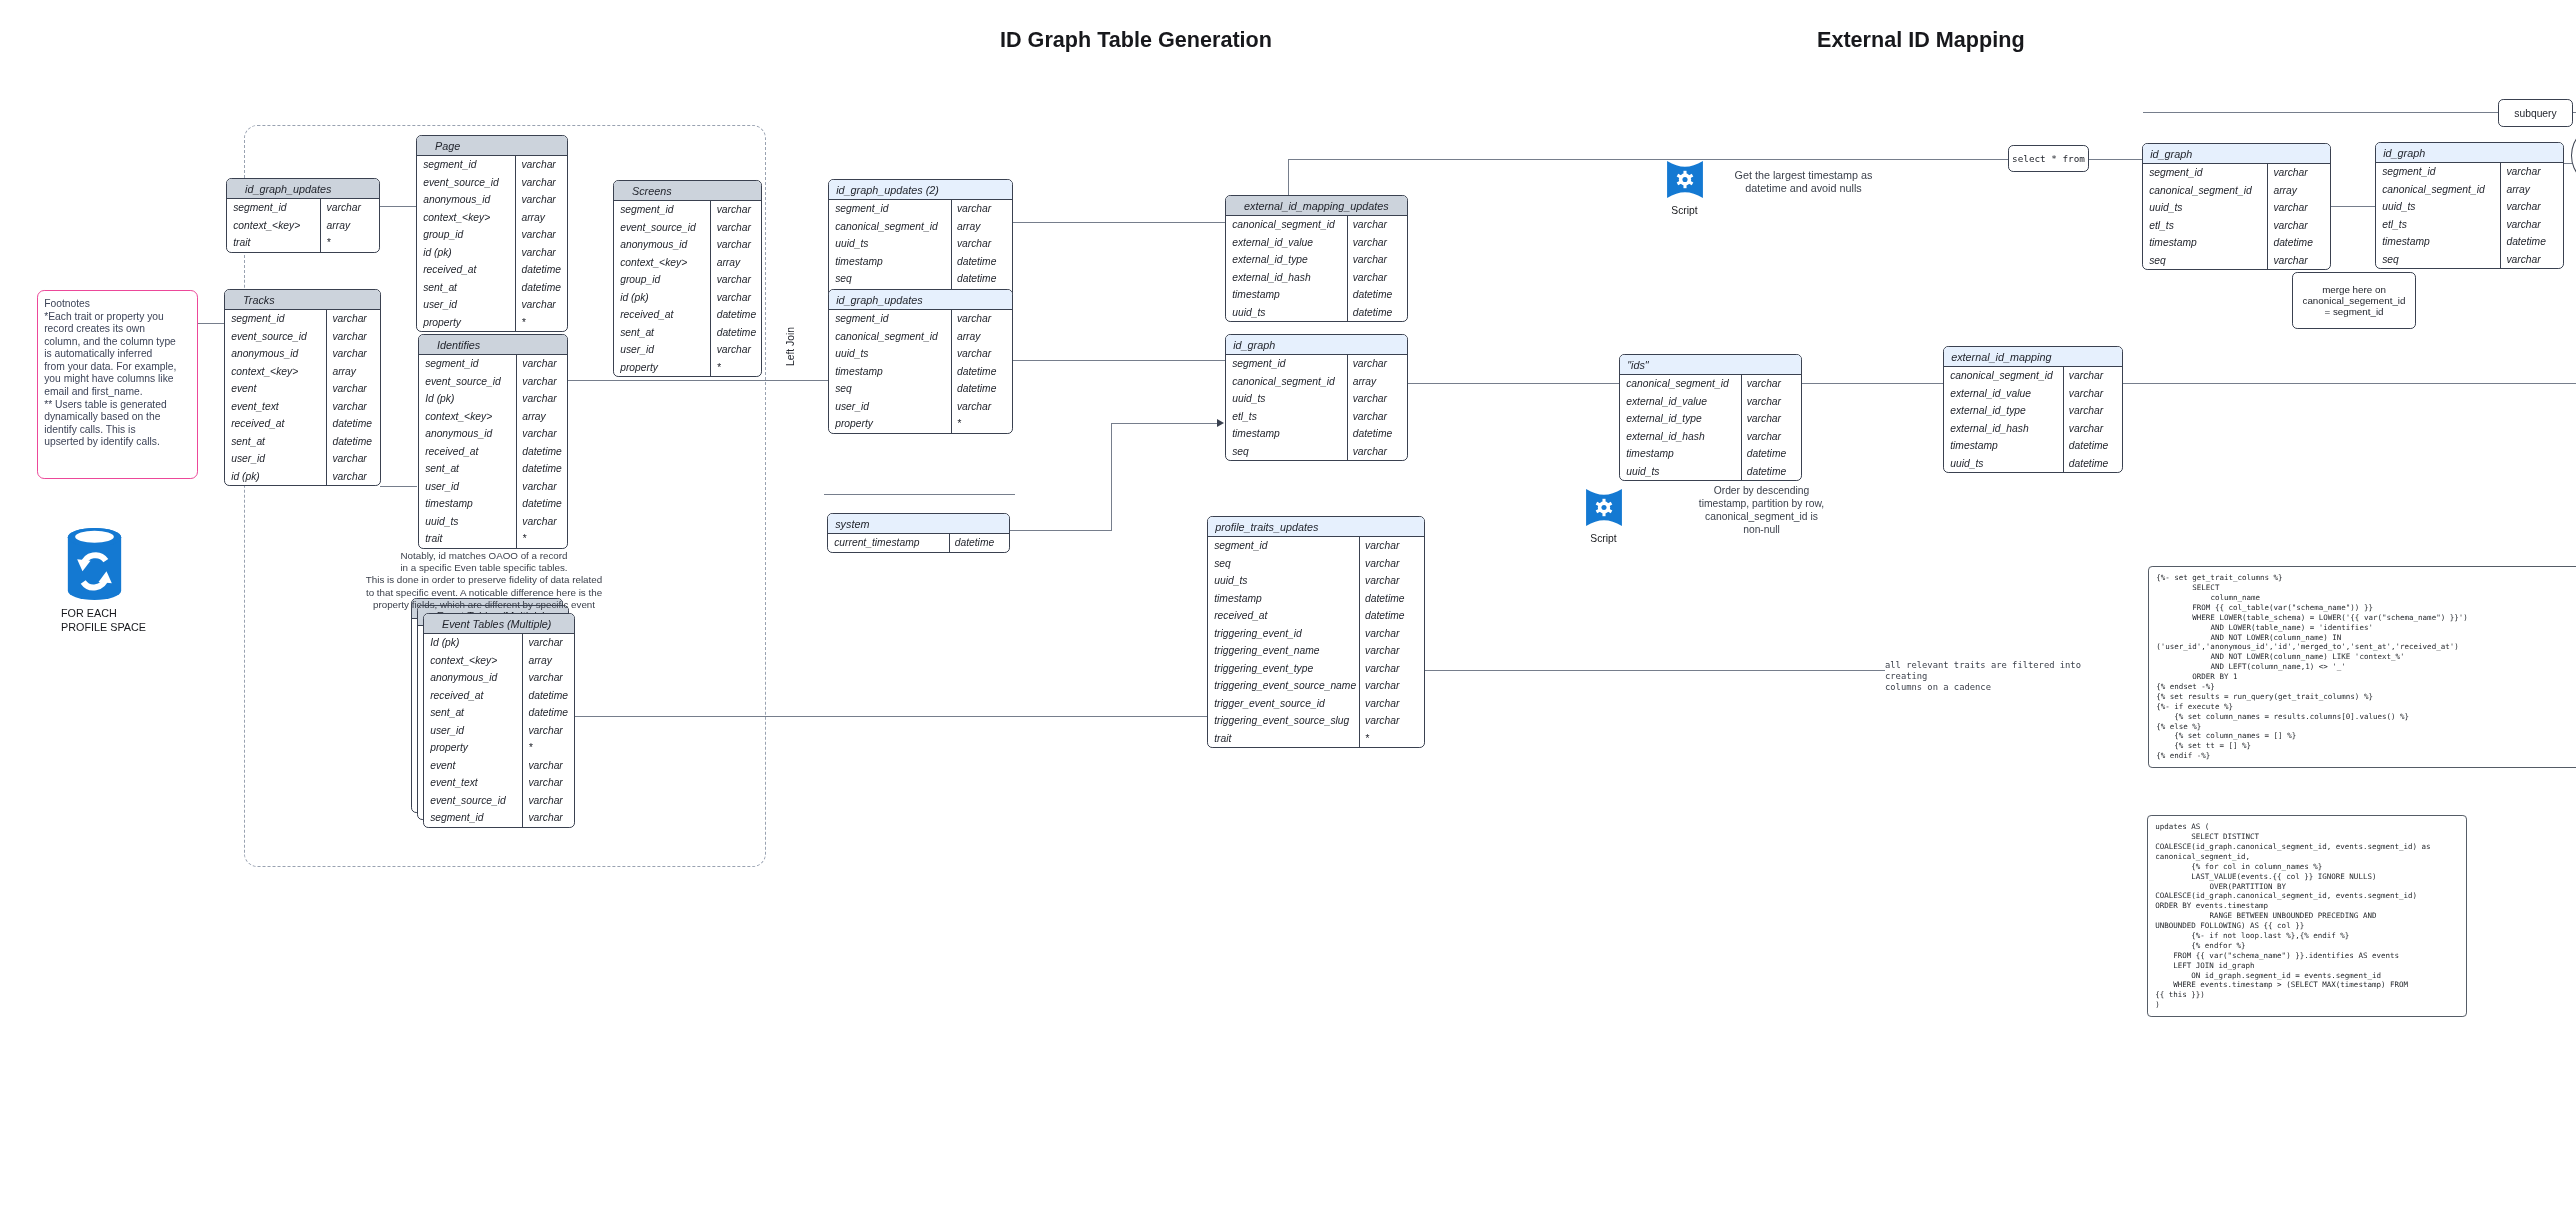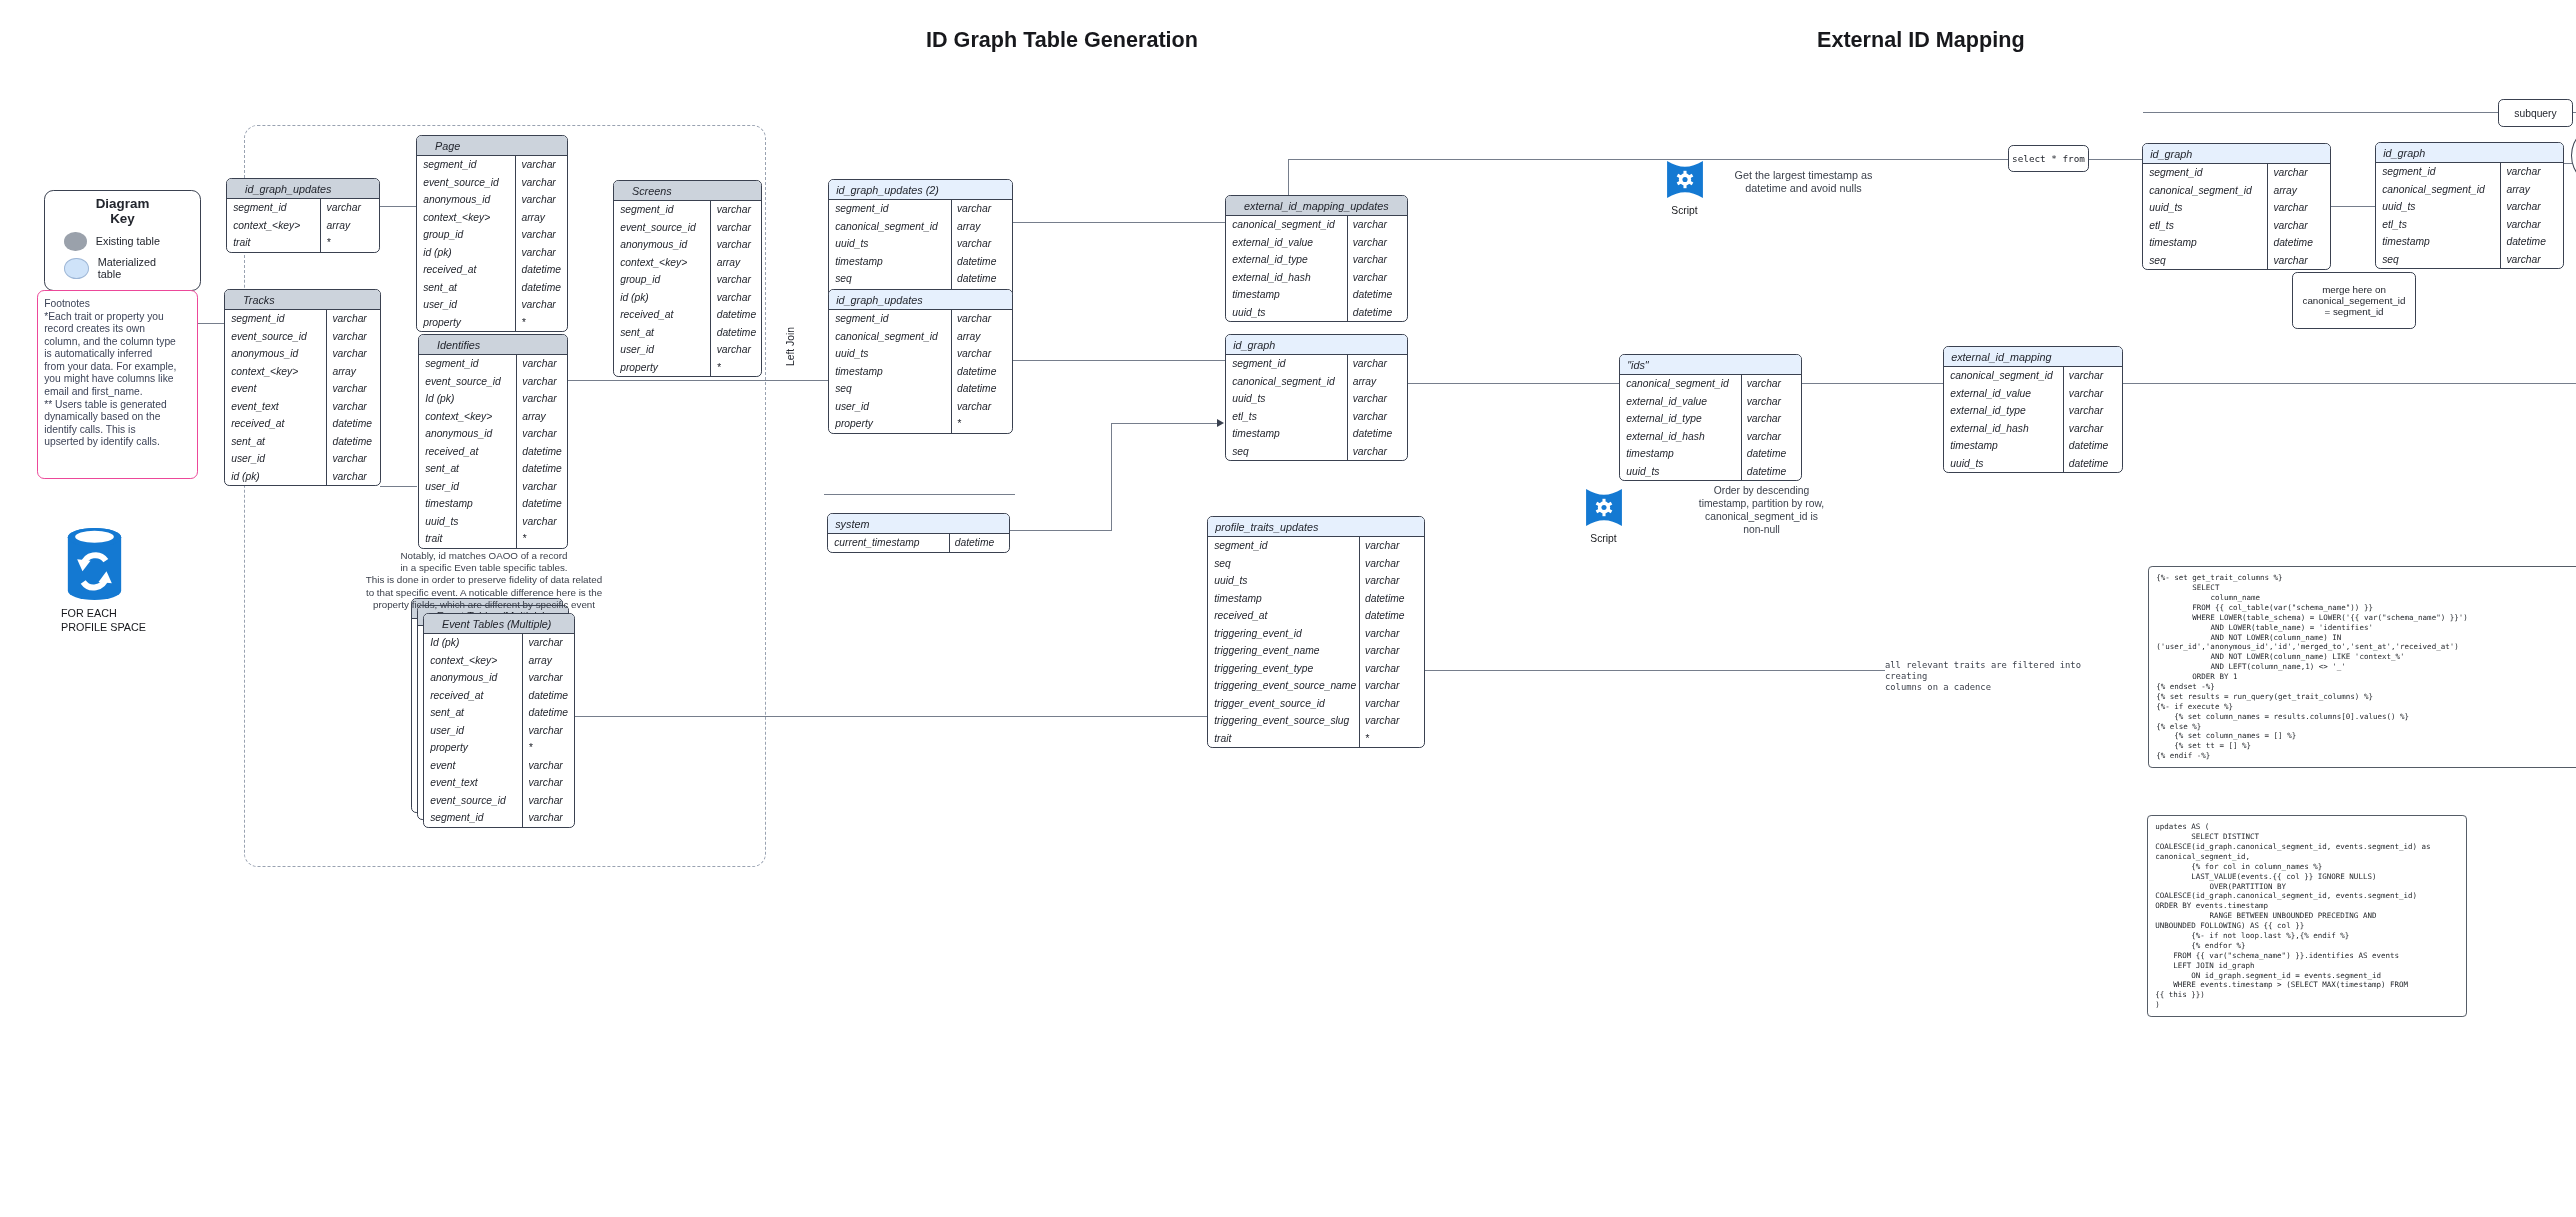--- a/index.html
+++ b/index.html
@@ -38,21 +38,21 @@
   .loop-label{font-size:10.8px;color:#17181c;margin-top:3.1px;white-space:pre-line;line-height:1.25;}
   .script-wrap{position:absolute;width:57px;text-align:center;z-index:4;}
   .script-label{font-size:10.3px;color:#17181c;margin-top:2.1px;}
   .vlabel{position:absolute;font-size:10.3px;color:#23262e;writing-mode:vertical-rl;transform:rotate(180deg);z-index:4;}
 </style>
 </head>
 <body>
 
 <div id="canvas">
 
-  <div class="sec-title" style="left:926px;top:27px">ID Graph Table Generation</div>
+  <div class="sec-title" style="left:1000px;top:27px">ID Graph Table Generation</div>
   <div class="sec-title" style="left:1817px;top:27px">External ID Mapping</div>
 
   <div class="dash" style="left:244px;top:125px;width:520px;height:740px"></div>
 
   <div class="ln" style="left:378px;top:206px;width:39px;height:1px"></div>
   <div class="ln" style="left:380px;top:486px;width:37px;height:1px"></div>
   <div class="ln" style="left:567px;top:380px;width:262px;height:1px"></div>
   <div class="ln" style="left:1012px;top:222px;width:213px;height:1px"></div>
   <div class="ln" style="left:1012px;top:360px;width:213px;height:1px"></div>
   <div class="ln" style="left:49px;top:323px;width:175px;height:1px"></div>
@@ -68,33 +68,20 @@
   <div class="ln" style="left:1288px;top:159px;width:1px;height:36px"></div>
   <div class="ln" style="left:2073px;top:159px;width:69px;height:1px"></div>
   <div class="ln" style="left:2143px;top:112px;width:715px;height:1px"></div>
 
   <div class="ln" style="left:2328px;top:206px;width:47px;height:1px"></div>
   <div class="ln" style="left:2562px;top:163px;width:9.8px;height:1px"></div>
 
   <div class="ln" style="left:574px;top:716px;width:633px;height:1px"></div>
   <div class="ln" style="left:1423px;top:670px;width:462px;height:1px"></div>
 
-  <div class="keybox">
-    <div class="kt">Diagram
-Key</div>
-    <div class="krow">
-      <span class="kdot" id="dot-existing" style="background: rgb(154, 161, 171);"></span>
-      <span class="klabel">Existing table</span>
-    </div>
-    <div class="krow">
-      <span class="kdot" id="dot-materialized" style="background: rgb(207, 227, 249); border: 0.5px solid rgb(157, 182, 214);"></span>
-      <span class="klabel" style="white-space:pre-line">Materialized
-table</span>
-    </div>
-  </div>
 
   <div class="footbox">
     <div class="ft">Footnotes
 *Each trait or property you
 record creates its own
 column, and the column type
 is automatically inferred
 from your data. For example,
 you might have columns like
 email and first_name.

